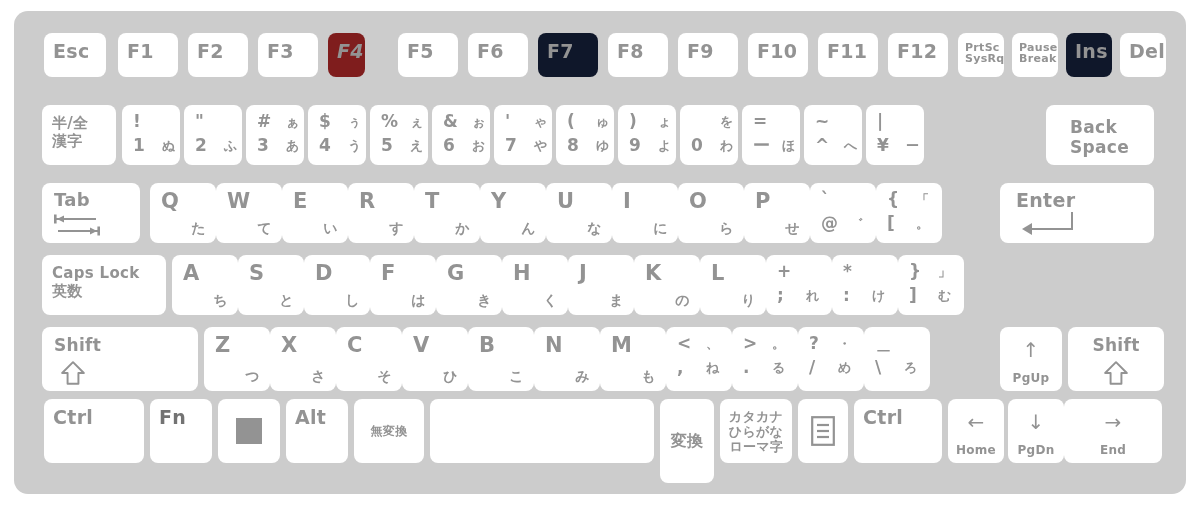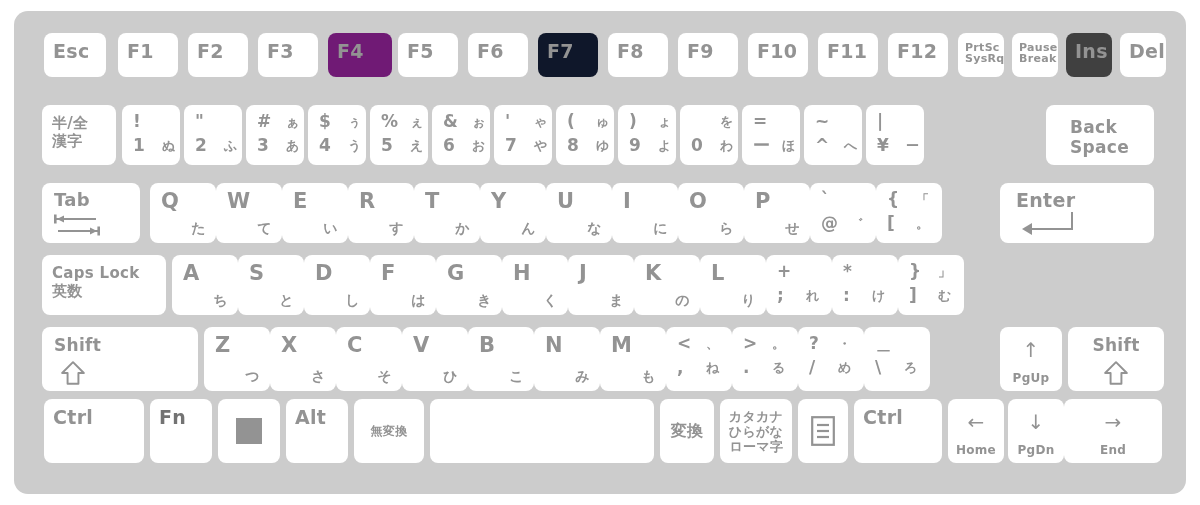--- a/index.html
+++ b/index.html
@@ -189,21 +189,21 @@
       </div>
       <div class="key" style="left: 118px; top: 33px; width: 60px; height: 44px; background: rgb(255, 255, 255);">
         <span class="lbl l-main">F1</span>
       </div>
       <div class="key" style="left: 188px; top: 33px; width: 60px; height: 44px; background: rgb(255, 255, 255);">
         <span class="lbl l-main">F2</span>
       </div>
       <div class="key" style="left: 258px; top: 33px; width: 60px; height: 44px; background: rgb(255, 255, 255);">
         <span class="lbl l-main">F3</span>
       </div>
-      <div class="key" style="left: 328px; top: 33px; width: 64px; height: 44px; background: #701a75;">
+      <div class="key" style="left: 328px; top: 33px; width: 37px; height: 44px; background: #7f1d1d; font-style: italic;">
         <span class="lbl l-main">F4</span>
       </div>
       <div class="key" style="left: 398px; top: 33px; width: 60px; height: 44px; background: rgb(255, 255, 255);">
         <span class="lbl l-main">F5</span>
       </div>
       <div class="key" style="left: 468px; top: 33px; width: 60px; height: 44px; background: rgb(255, 255, 255);">
         <span class="lbl l-main">F6</span>
       </div>
       <div class="key" style="left: 538px; top: 33px; width: 60px; height: 44px; background: #0f172a;">
         <span class="lbl l-main">F7</span>
@@ -228,21 +228,21 @@
           <span>PrtSc</span>
           <span>SysRq</span>
         </span>
       </div>
       <div class="key" style="left: 1012px; top: 33px; width: 46px; height: 44px; background: rgb(255, 255, 255);">
         <span class="lbl l-tiny2">
           <span>Pause</span>
           <span>Break</span>
         </span>
       </div>
-      <div class="key" style="left: 1066px; top: 33px; width: 46px; height: 44px; background: #404040;">
+      <div class="key" style="left: 1066px; top: 33px; width: 46px; height: 44px; background: #0f172a;">
         <span class="lbl l-main">Ins</span>
       </div>
       <div class="key" style="left: 1120px; top: 33px; width: 46px; height: 44px; background: rgb(255, 255, 255);">
         <span class="lbl l-main">Del</span>
       </div>
     </div>
     <div class="krow">
       <div class="key" style="left: 42px; top: 105px; width: 74px; height: 60px; background: rgb(255, 255, 255);">
         <span class="lbl l-two">
           <span>半/全</span>
@@ -539,21 +539,21 @@
       <div class="key" style="left: 218px; top: 399px; width: 62px; height: 64px; background: rgb(255, 255, 255);">
         <span class="win-square"></span>
       </div>
       <div class="key" style="left: 286px; top: 399px; width: 62px; height: 64px; background: rgb(255, 255, 255);">
         <span class="lbl l-main">Alt</span>
       </div>
       <div class="key" style="left: 354px; top: 399px; width: 70px; height: 64px; background: rgb(255, 255, 255);">
         <span class="lbl l-fnkey" style="font-size: 12px;">無変換</span>
       </div>
       <div class="key" style="left: 430px; top: 399px; width: 224px; height: 64px; background: rgb(255, 255, 255);"></div>
-      <div class="key" style="left: 660px; top: 399px; width: 54px; height: 64px; background: rgb(255, 255, 255);">
+      <div class="key" style="left: 660px; top: 399px; width: 54px; height: 84px; background: rgb(255, 255, 255);">
         <span class="lbl l-fnkey" style="font-size: 16px;">変換</span>
       </div>
       <div class="key" style="left: 720px; top: 399px; width: 72px; height: 64px; background: rgb(255, 255, 255);">
         <span class="lbl l-three">
           <span>カタカナ</span>
           <span>ひらがな</span>
           <span>ローマ字</span>
         </span>
       </div>
       <div class="key" style="left: 798px; top: 399px; width: 50px; height: 64px; background: rgb(255, 255, 255);">

